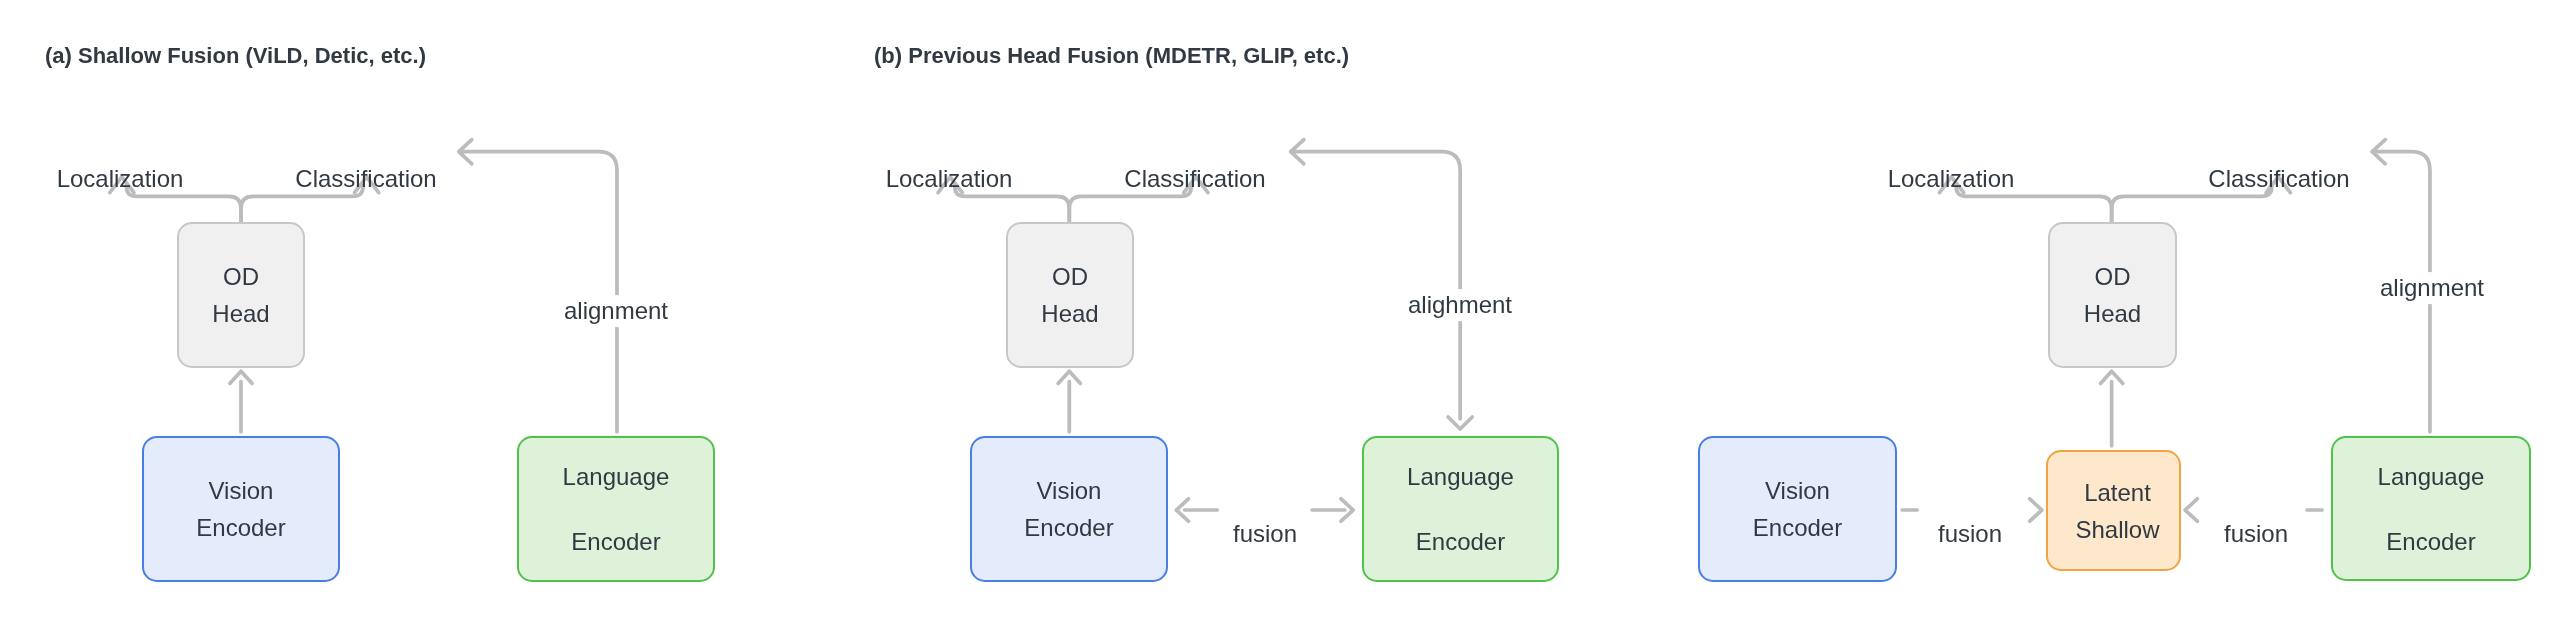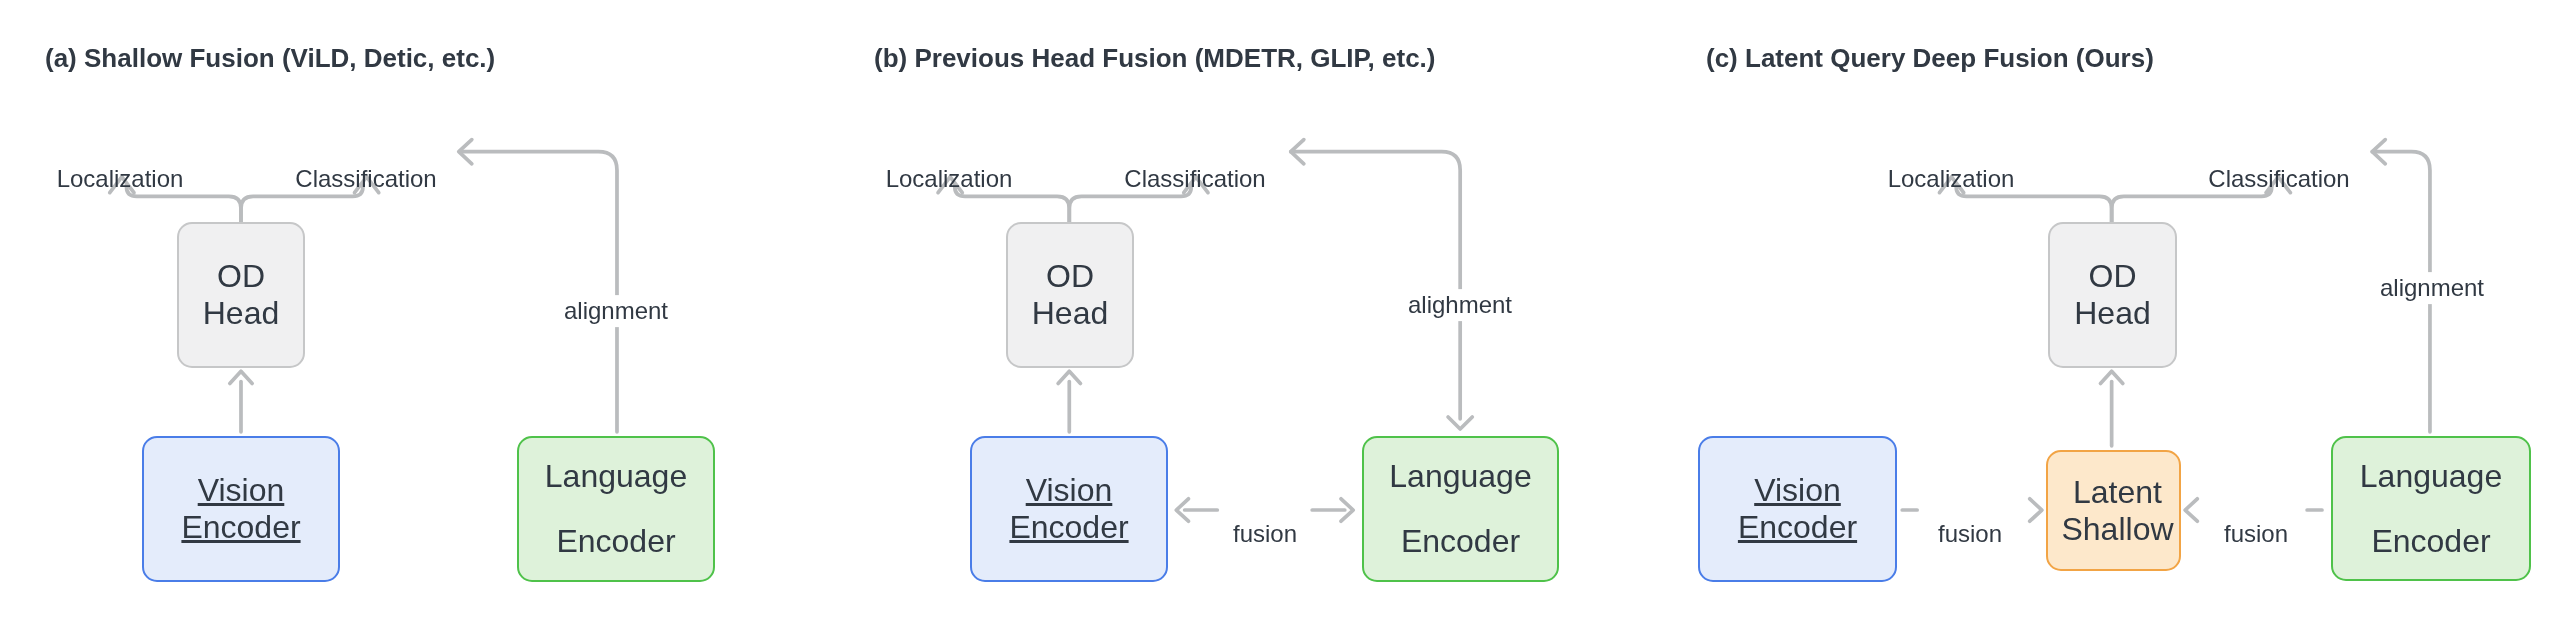--- a/index.html
+++ b/index.html
@@ -11,37 +11,37 @@
     color:var(--text,#313943);
     overflow:hidden;
   }
   svg.arrows{position:absolute;left:0;top:0;z-index:1;}
   svg.arrows path, svg.arrows polyline, svg.arrows line{
     fill:none;stroke:var(--arrow,#babcbe);stroke-width:4;
     stroke-linecap:round;stroke-linejoin:round;
   }
   .title{
     position:absolute;top:43px;z-index:3;
-    font-size:26px;font-weight:700;white-space:nowrap;
+    font-size:22px;font-weight:700;white-space:nowrap;
   }
   .lbl{
     position:absolute;z-index:3;
     transform:translate(-50%,-50%);
     font-size:24px;white-space:nowrap;margin-top:24px;
   }
   .align-lbl{background:#ffffff;padding:1.9px 7.5px;z-index:2;}
   .box{
     position:absolute;z-index:3;
     display:flex;flex-direction:column;align-items:center;justify-content:center;
     border-radius:15px;border:2.8px solid #999;
-    font-size:32px;line-height:37px;text-align:center;
+    font-size:24px;line-height:37px;text-align:center;
     box-sizing:border-box;
   }
   .box-od{background:var(--od_fill,#f0f0f1);border-color:var(--od_border,#c6c7c8);}
-  .box-vision{background:var(--vision_fill,#e4ecfb);border-color:var(--vision_border,#4a7de8);text-decoration:underline;}
+  .box-vision{background:var(--vision_fill,#e4ecfb);border-color:var(--vision_border,#4a7de8);}
   .box-language{background:var(--language_fill,#def2da);border-color:var(--language_border,#4fc24a);gap:28px;}
   .box-latent{background:var(--latent_fill,#fde8cb);border-color:var(--latent_border,#f2a445);padding-left:8px;}
 </style>
 </head>
 <body>
 
 <div id="canvas">
 
   <svg class="arrows" width="2576" height="631" viewBox="0 0 2766 678">
 
@@ -136,21 +136,20 @@
   </div>
   <div class="box box-vision" style="left:970px;top:436px;width:198px;height:146px">
     <span>Vision</span>
     <span>Encoder</span>
   </div>
   <div class="box box-language" style="left:1362px;top:436px;width:197px;height:146px">
     <span>Language</span>
     <span>Encoder</span>
   </div>
 
-  <div class="title" style="left:1706px">(c) Latent Query Deep Fusion (Ours)</div>
   <div class="lbl" style="left:1951px;top:155px">Localization</div>
   <div class="lbl" style="left:2279px;top:155px">Classification</div>
   <div class="lbl align-lbl" style="left:2432px;top:264px">alignment</div>
   <div class="lbl" style="left:1970px;top:510px">fusion</div>
   <div class="lbl" style="left:2256px;top:510px">fusion</div>
 
   <div class="box box-od" style="left:2048px;top:222px;width:129px;height:146px">
     <span>OD</span>
     <span>Head</span>
   </div>

